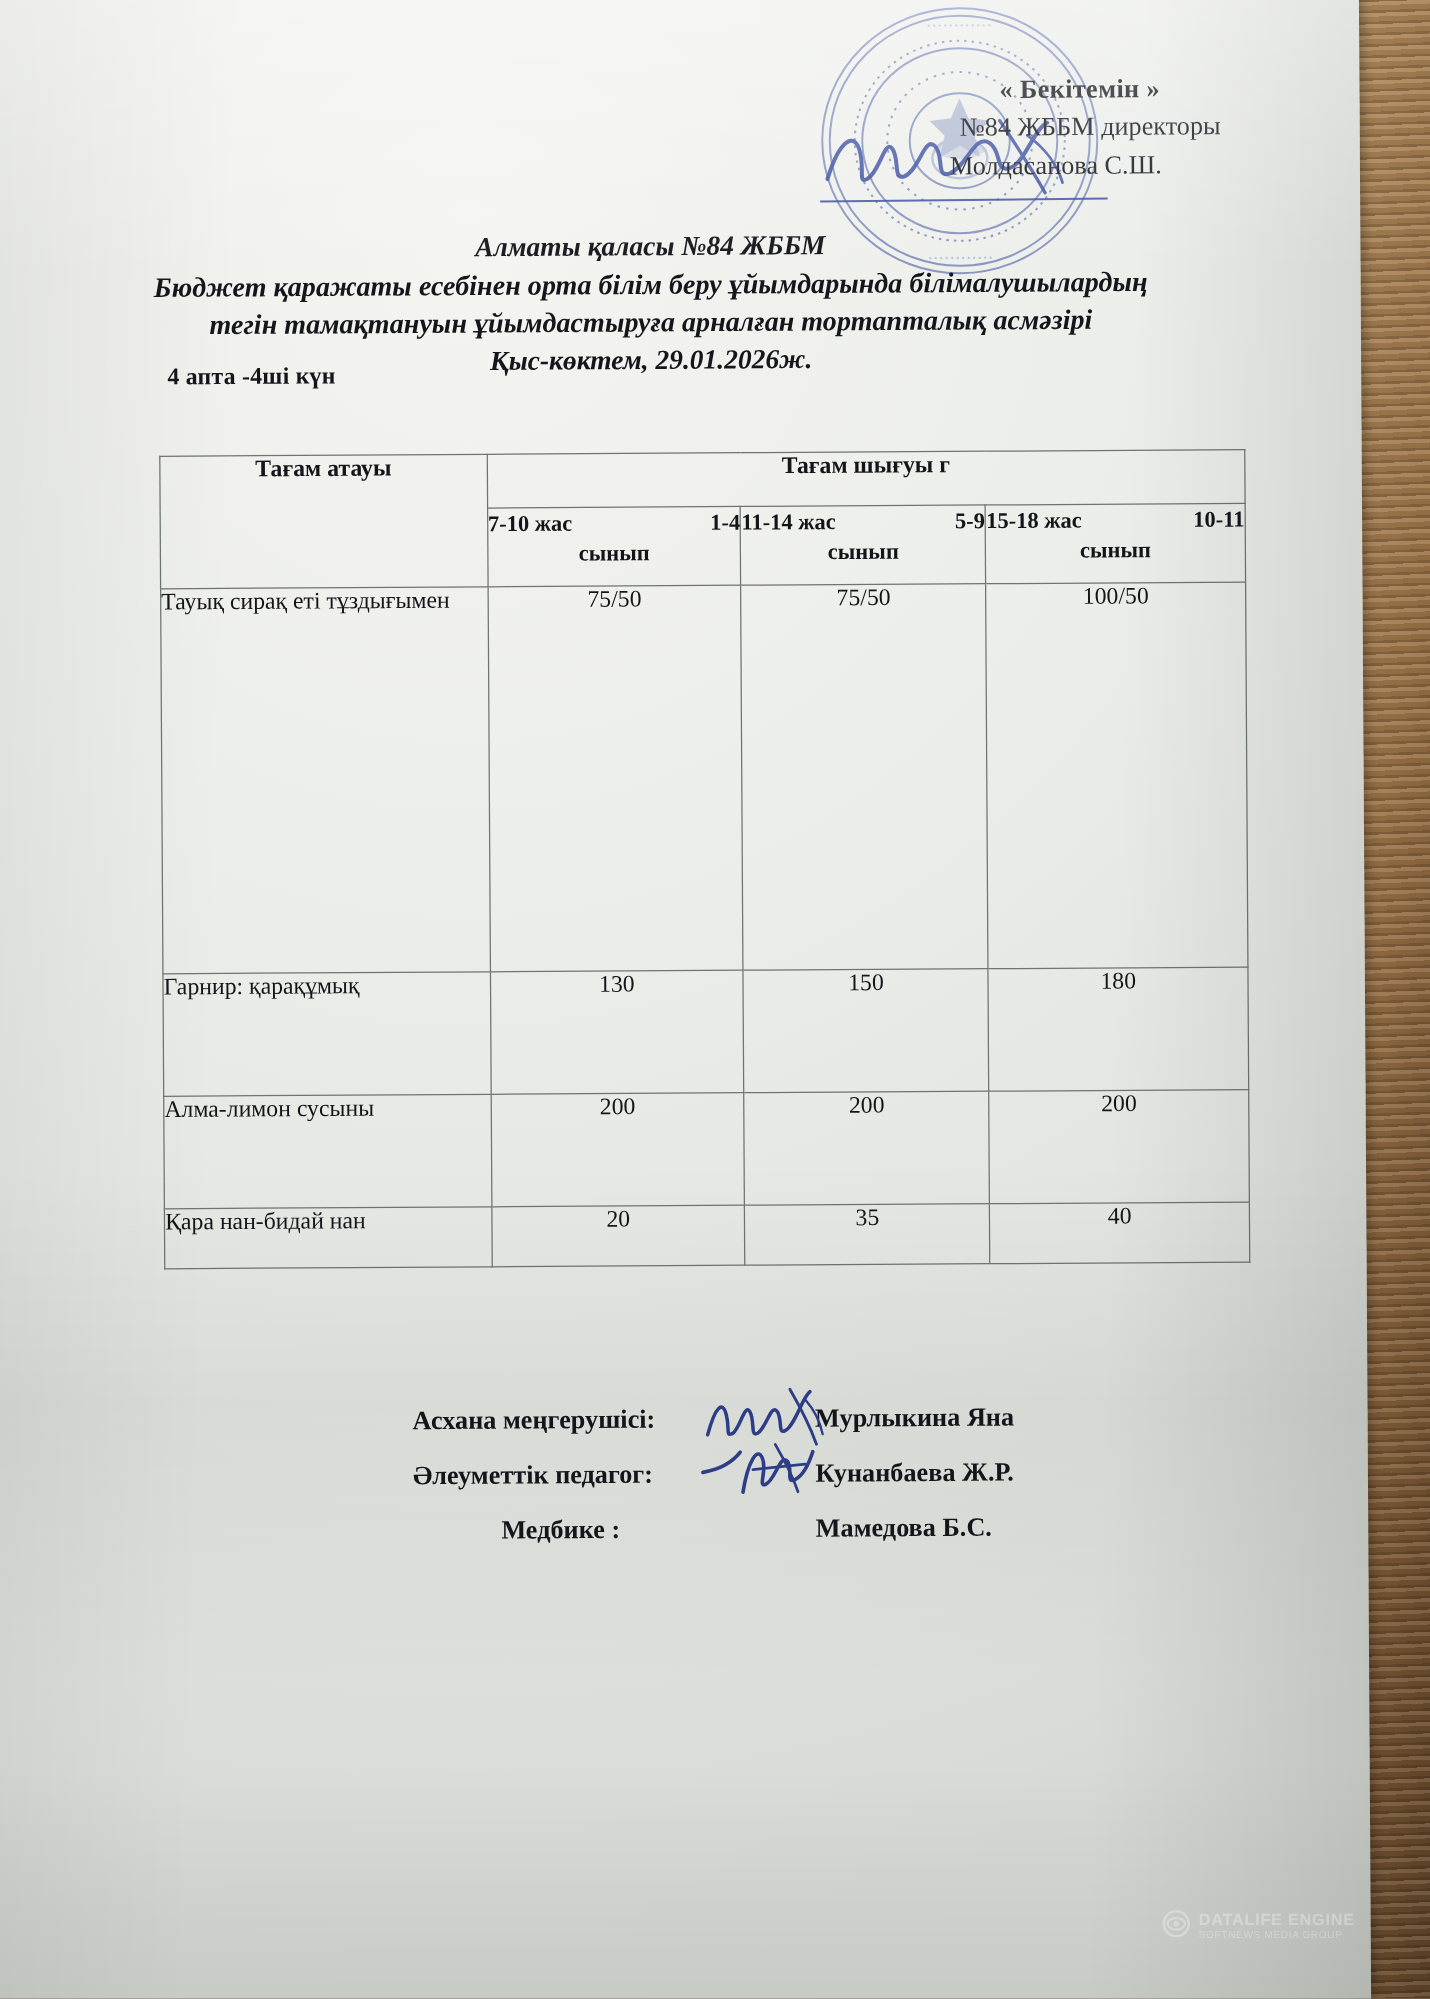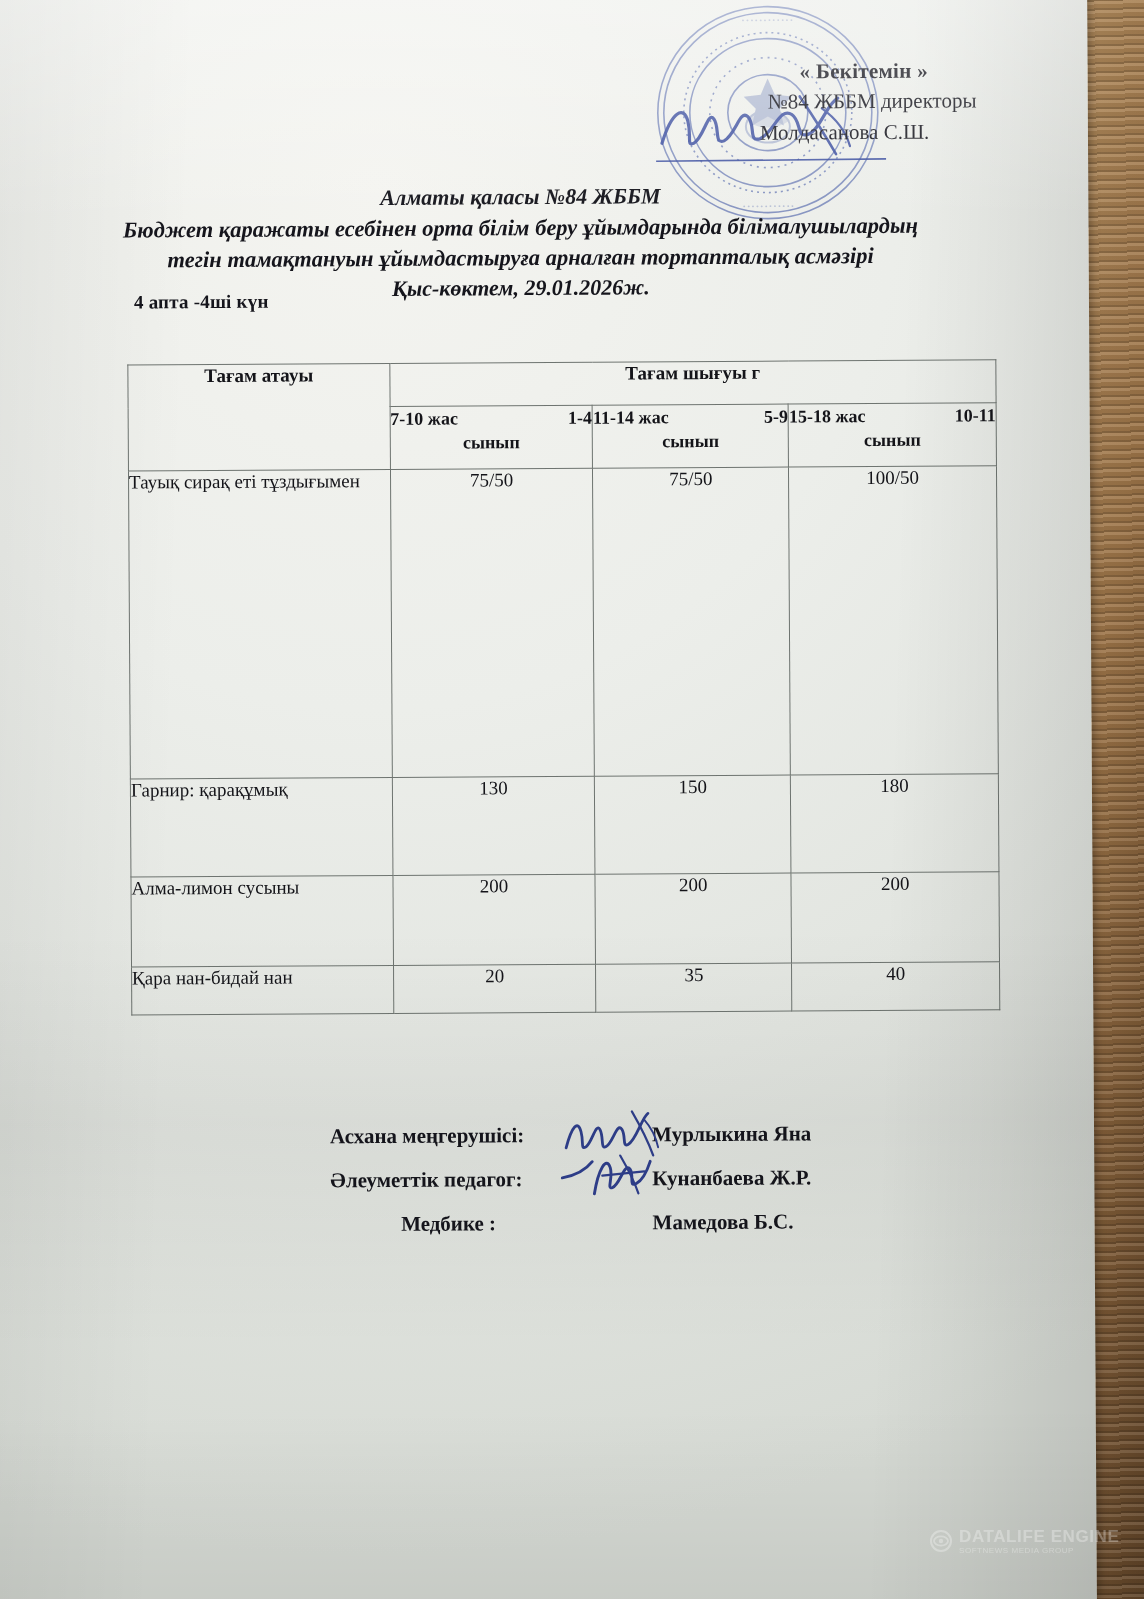--- a/index.html
+++ b/index.html
@@ -135,21 +135,21 @@
   .sign-row .person{white-space:nowrap;}
 
   
   .watermark{
     position:absolute;left:930px;top:1528px;
     display:flex;align-items:center;gap:7px;
     opacity:.30;color:#ffffff;
   }
   .watermark .wm-text .wm1{
     font-family:"Liberation Sans", sans-serif;
-    font-weight:bold;font-size:17px;letter-spacing:.6px;line-height:1;text-align:center;
+    font-weight:bold;font-size:13px;letter-spacing:.6px;line-height:1;text-align:center;
   }
   .watermark .wm-text .wm2{
     font-family:"Liberation Sans", sans-serif;
     font-size:8px;letter-spacing:.55px;line-height:1.5;
   }
 </style>
 </head>
 <body>
 
 <div id="page">

